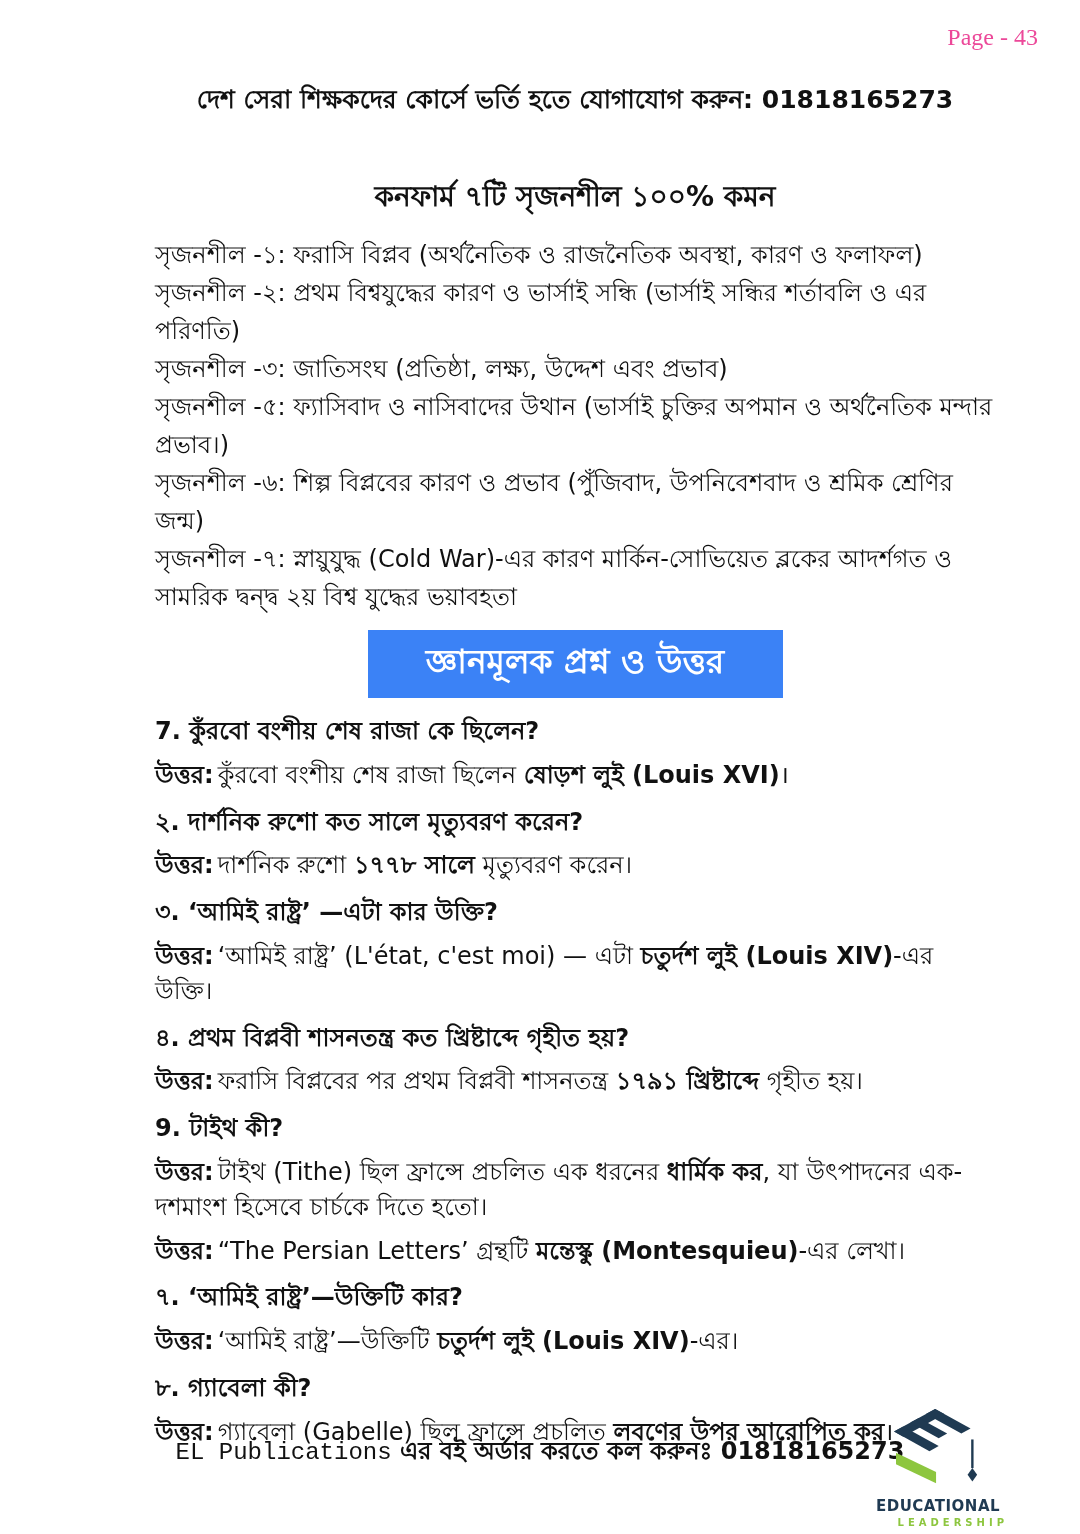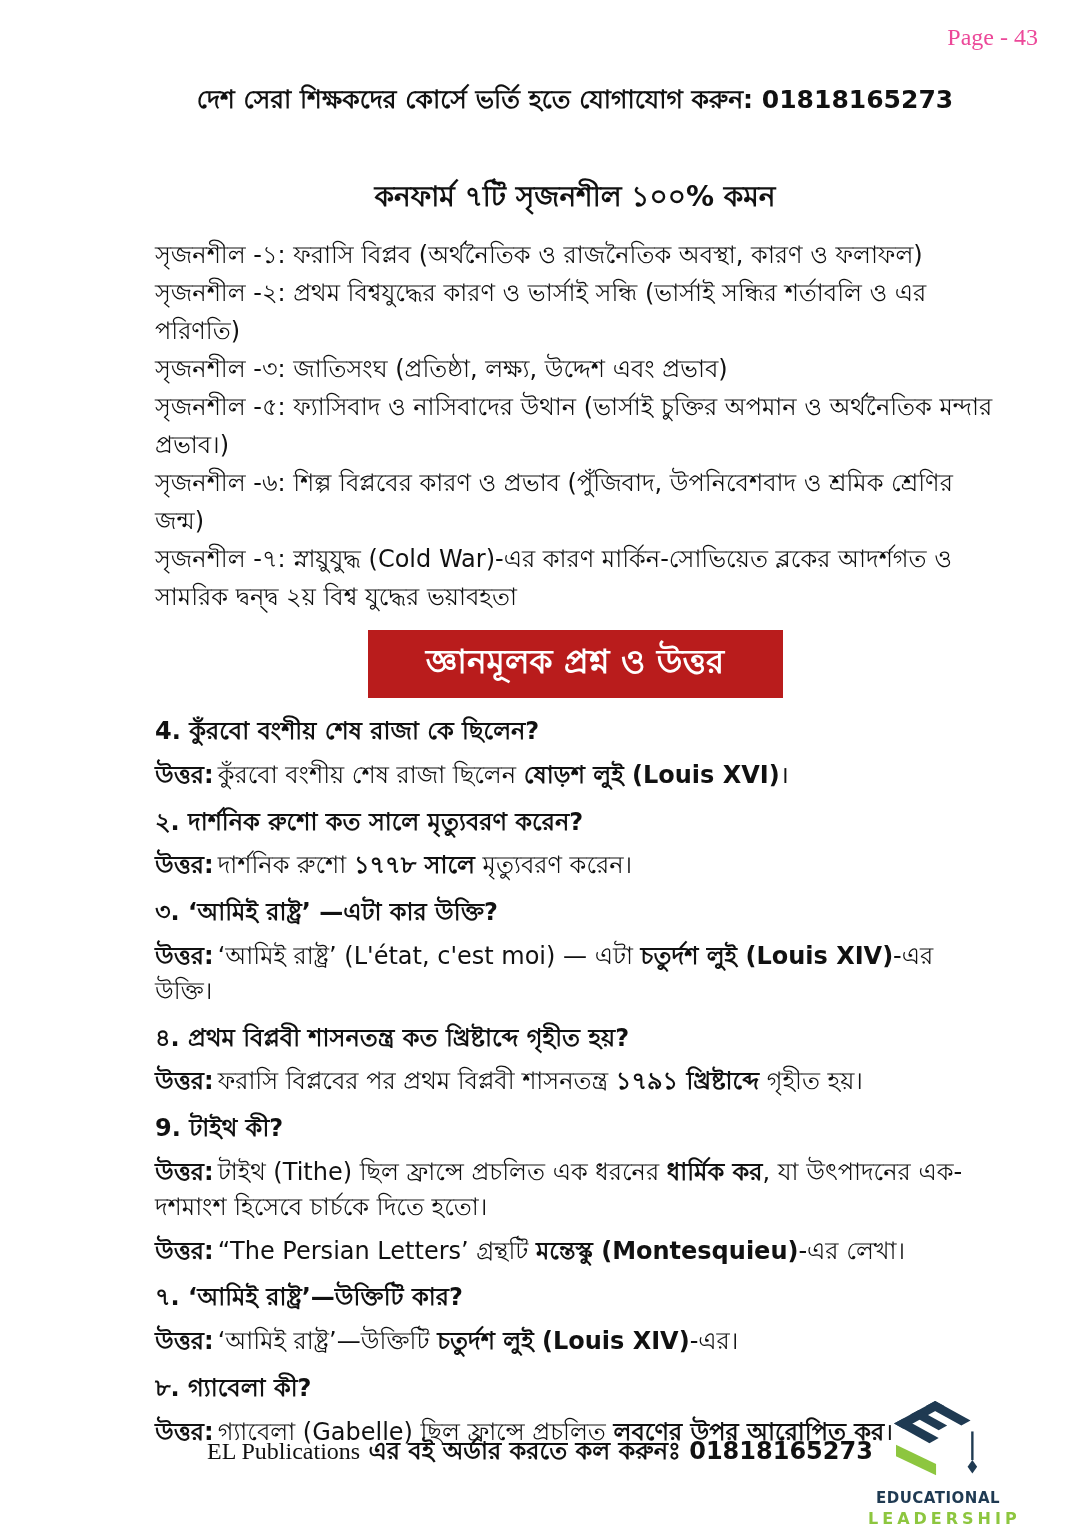--- a/index.html
+++ b/index.html
@@ -32,54 +32,54 @@
     font-size: 28px; font-weight: 700;
     margin: 52px 0 14px 0;
   }
 
   .creative-list { font-size: 24px; line-height: 38px; }
   .creative-line { margin: 0; }
 
   .kb-banner {
     width: 415px; height: 68px;
     margin: 14px auto 0 auto;
-    background: #b91c1c;
+    background: #3b82f6;
     display: flex; align-items: center; justify-content: center;
   }
   .kb-banner-title {
     color: #ffffff; font-size: 33px; font-weight: 700;
   }
 
   .qa-section { margin-top: 16px; font-size: 24px; }
   .qa-item { margin: 0; }
   .qa-q { font-weight: 700; line-height: 1.45; margin-top: 12px; }
   .qa-a { line-height: 1.45; margin-top: 9px; }
   .qa-a .answer-label { font-weight: 700; margin-right: 4px; }
 
   .footer-line {
     position: absolute; left: 0; right: 0; bottom: 62px;
     text-align: center; font-size: 24px;
   }
   .footer-line .brand {
-    font-family: Liberation Serif, serif;
+    font-family: Liberation Mono, monospace;
     font-weight: 400;
   }
   .footer-line .order-text { font-weight: 600; }
   .footer-line .phone { font-weight: 700; }
 
   .logo {
     position: absolute; right: 72px; bottom: 6px;
     width: 140px; text-align: center;
   }
   .logo-word1 {
     font-size: 15px; font-weight: 700; letter-spacing: 0.5px;
     color: #1f3a52; margin-top: 2px;
   }
   .logo-word2 {
-    font-size: 16px; font-weight: 700; letter-spacing: 4px;
+    font-size: 10px; font-weight: 700; letter-spacing: 4px;
     color: #8dc63f; margin-top: 2px; text-align: right;
   }
 </style>
 </head>
 <body>
 
 <div class="page-number">Page - 43</div>
 
 <div class="content">
 
@@ -96,21 +96,21 @@
     <div class="creative-line">সৃজনশীল -৭: স্নায়ুযুদ্ধ (Cold War)-এর কারণ মার্কিন-সোভিয়েত ব্লকের আদর্শগত ও সামরিক দ্বন্দ্ব  ২য় বিশ্ব যুদ্ধের ভয়াবহতা</div>
   </div>
 
   <div class="kb-banner">
     <span class="kb-banner-title">জ্ঞানমূলক প্রশ্ন ও উত্তর</span>
   </div>
 
   <div class="qa-section">
 
     <div class="qa-item">
-      <div class="qa-q">4. কুঁরবো বংশীয় শেষ রাজা কে ছিলেন?</div>
+      <div class="qa-q">7. কুঁরবো বংশীয় শেষ রাজা কে ছিলেন?</div>
       <div class="qa-a"><span class="answer-label">উত্তর:</span><span>কুঁরবো বংশীয় শেষ রাজা ছিলেন </span><span class="bold">ষোড়শ লুই (Louis XVI)</span><span>।</span></div>
     </div>
 
     <div class="qa-item">
       <div class="qa-q">২. দার্শনিক রুশো কত সালে মৃত্যুবরণ করেন?</div>
       <div class="qa-a"><span class="answer-label">উত্তর:</span><span>দার্শনিক রুশো </span><span class="bold">১৭৭৮ সালে</span><span> মৃত্যুবরণ করেন।</span></div>
     </div>
 
     <div class="qa-item">
       <div class="qa-q">৩. ‘আমিই রাষ্ট্র’ —এটা কার উক্তি?</div>

